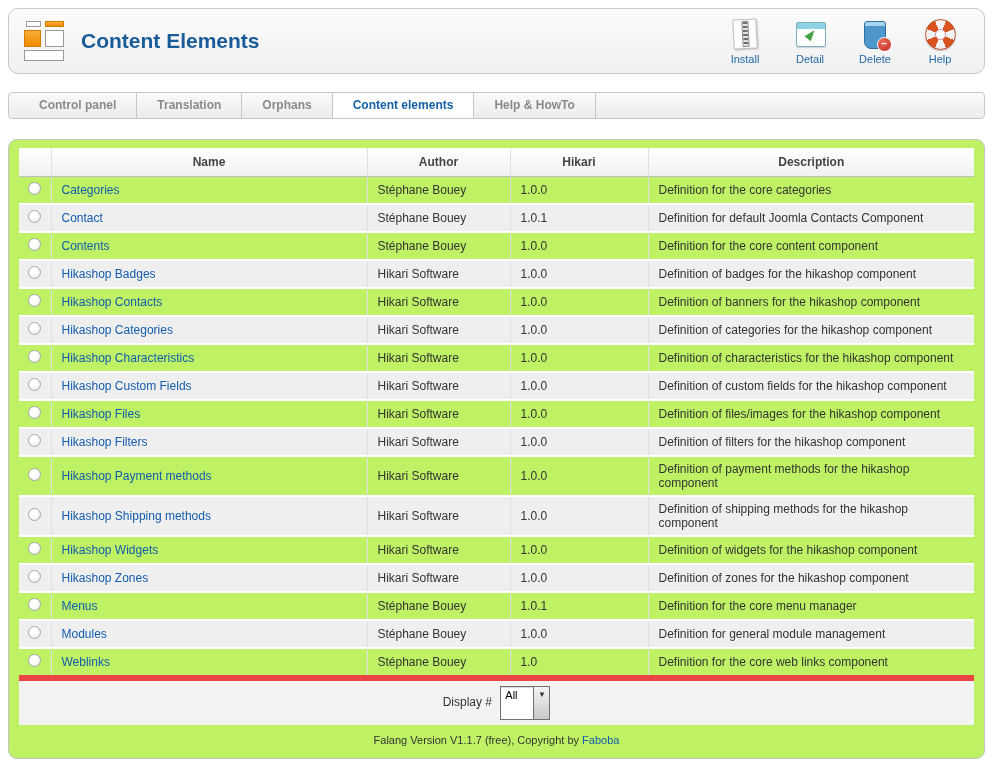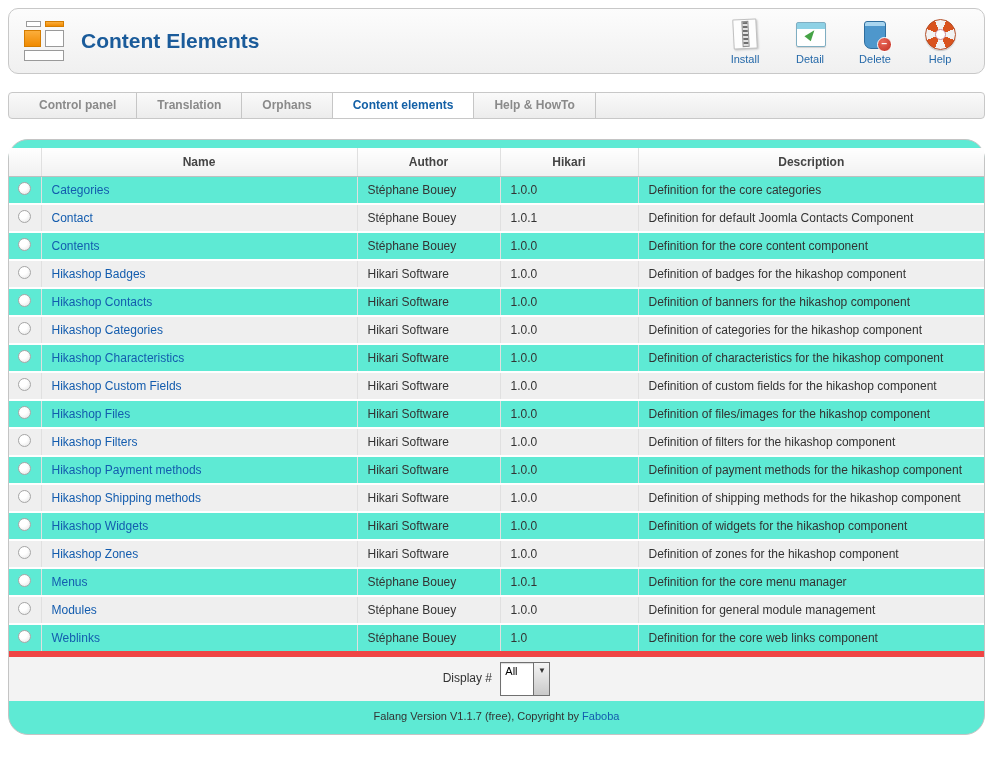--- a/index.html
+++ b/index.html
@@ -69,22 +69,22 @@
     background: linear-gradient(#FAFAFA, #ECECEC);
     display: flex; align-items: stretch; overflow: hidden; padding-left: 10px;
   }
   .tab { padding: 0 20px; line-height: 25px; font-size: 12px; font-weight: bold;
     color: #8A8A8A; border-right: 1px solid #C6C6C6; cursor: pointer; white-space: nowrap; }
   .tab.active { background: #FFFFFF; color: #1360A6; }
 
   
   .panel {
     margin: 20px 8px 0;
-    border: 1px solid #C4C4C4; border-radius: 20px;
-    background: #5eead4; padding: 8px 0 2px;
+    border: 1px solid #C4C4C4; border-radius: 9px;
+    background: #bef264; padding: 8px 10px 2px;
   }
   table.grid { width: 100%; border-collapse: collapse; table-layout: fixed; font-size: 12px; }
   col.c-radio { width: 32px; } col.c-name { width: 316px; }
   col.c-author { width: 143px; } col.c-version { width: 138px; }
   .grid thead th { font-weight: bold; color: #444; text-align: center; padding: 7px 8px;
     background: linear-gradient(#FFFFFF, #F1F1F1);
     border-bottom: 1px solid #BFBFBF; border-left: 1px solid #E0E0E0; }
   .grid thead th:first-child { border-left: none; }
   .grid tbody td { padding: 5px 10px; color: #333; vertical-align: middle;
     border-left: 1px solid #E0E0E0; border-bottom: 2px solid #FFF; }

